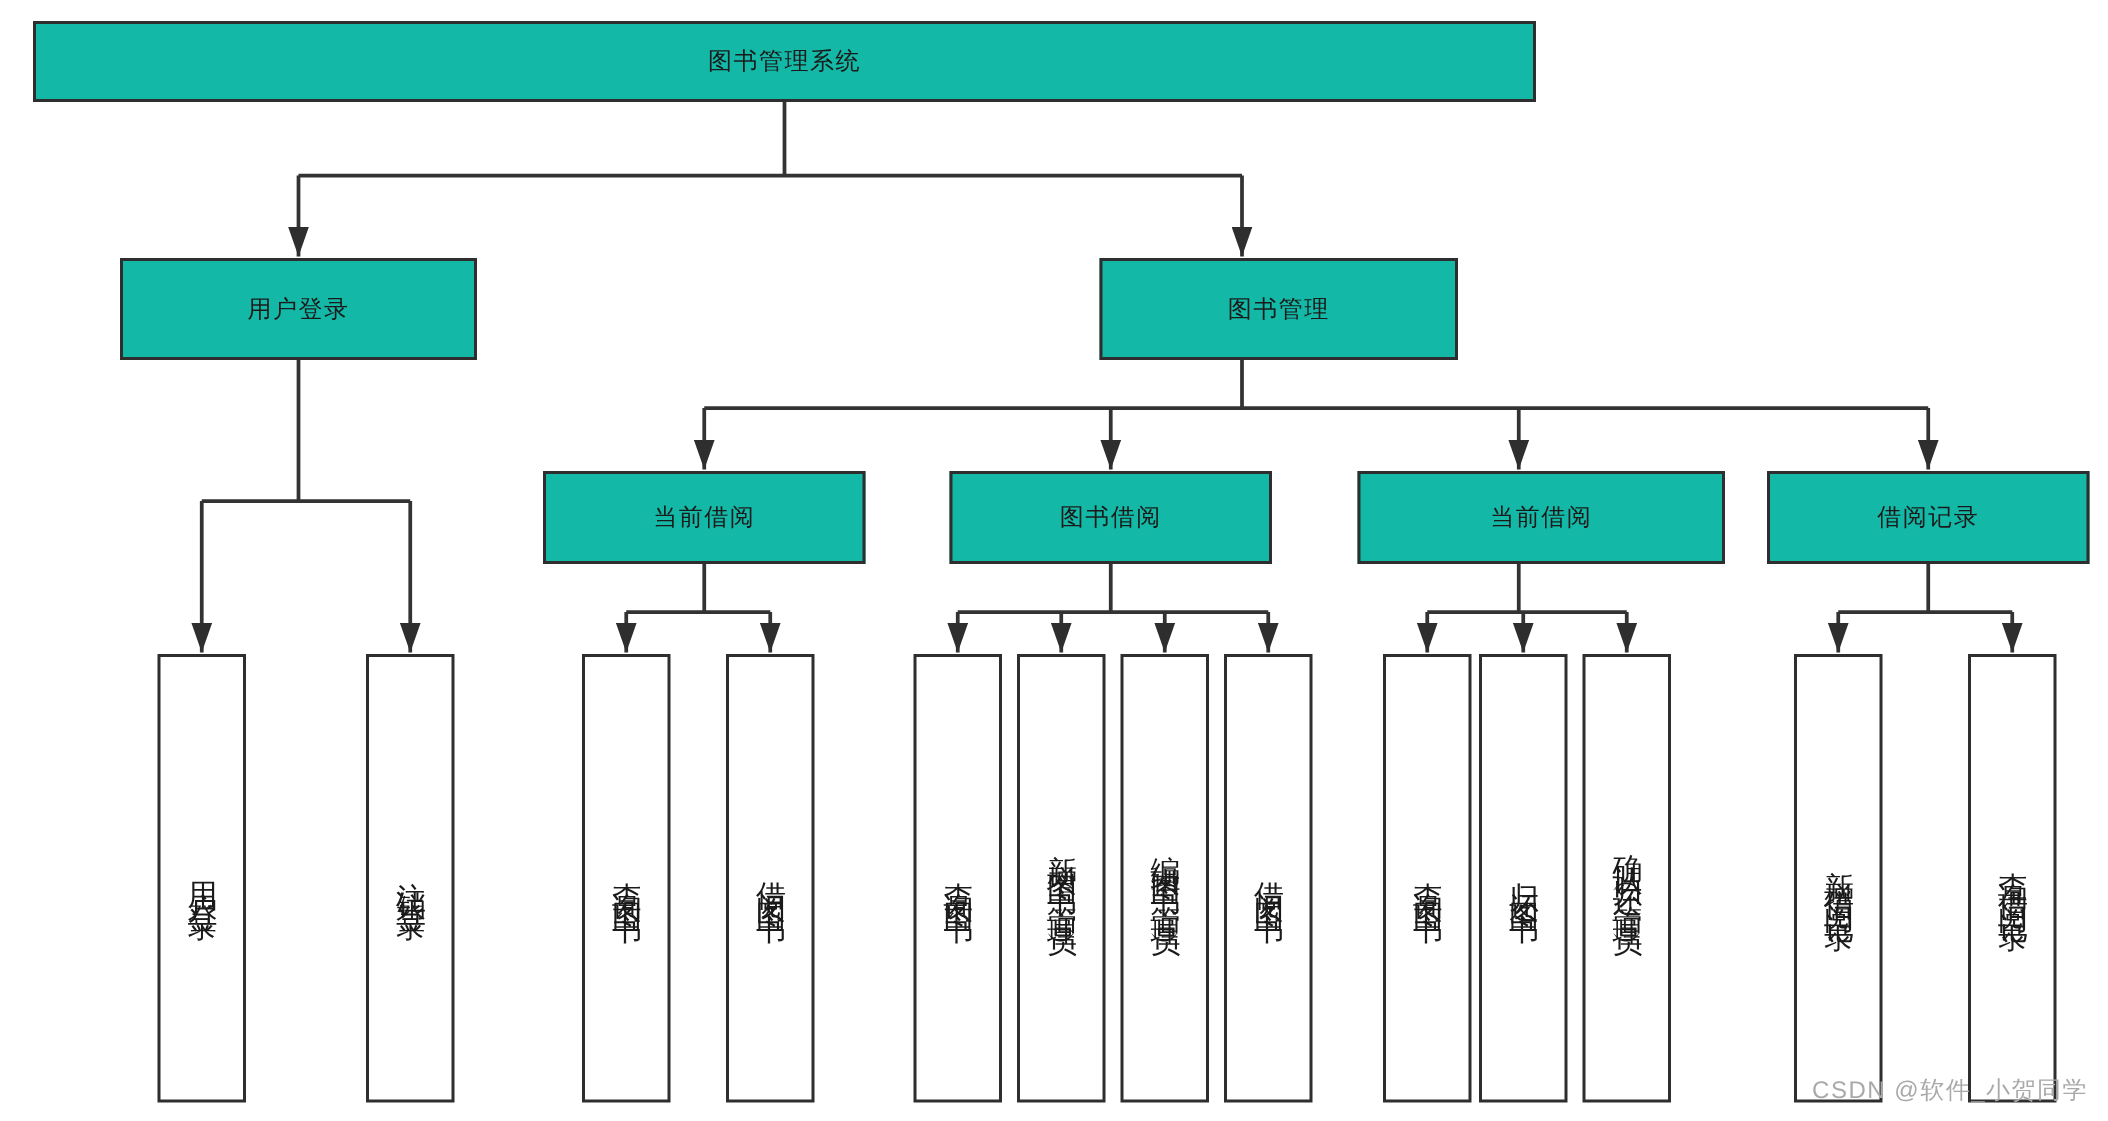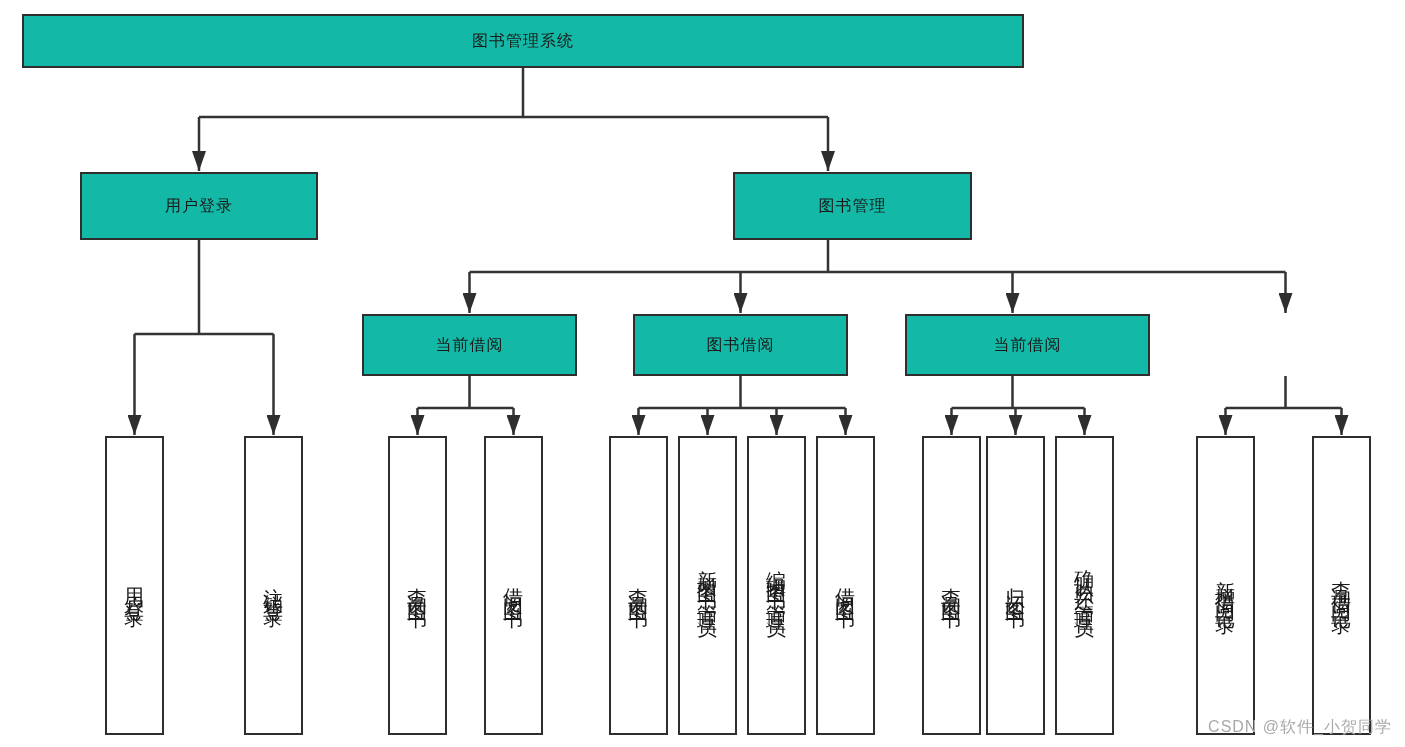--- a/index.html
+++ b/index.html
@@ -99,20 +99,23 @@
 
   <div class="box" style="left:362px;top:314px;width:215px;height:62px;">
     <span>当前借阅</span>
   </div>
   <div class="box" style="left:633px;top:314px;width:215px;height:62px;">
     <span>图书借阅</span>
   </div>
   <div class="box" style="left:905px;top:314px;width:245px;height:62px;">
     <span>当前借阅</span>
   </div>
+  <div class="box" style="left:1178px;top:314px;width:215px;height:62px;">
+    <span>借阅记录</span>
+  </div>
 
   <div class="leaf" style="left:105px;top:436px;width:59px;height:299px;">
     <span>用户登录</span>
   </div>
   <div class="leaf" style="left:244px;top:436px;width:59px;height:299px;">
     <span>注销登录</span>
   </div>
 
   <div class="leaf" style="left:388px;top:436px;width:59px;height:299px;">
     <span>查询图书</span>

